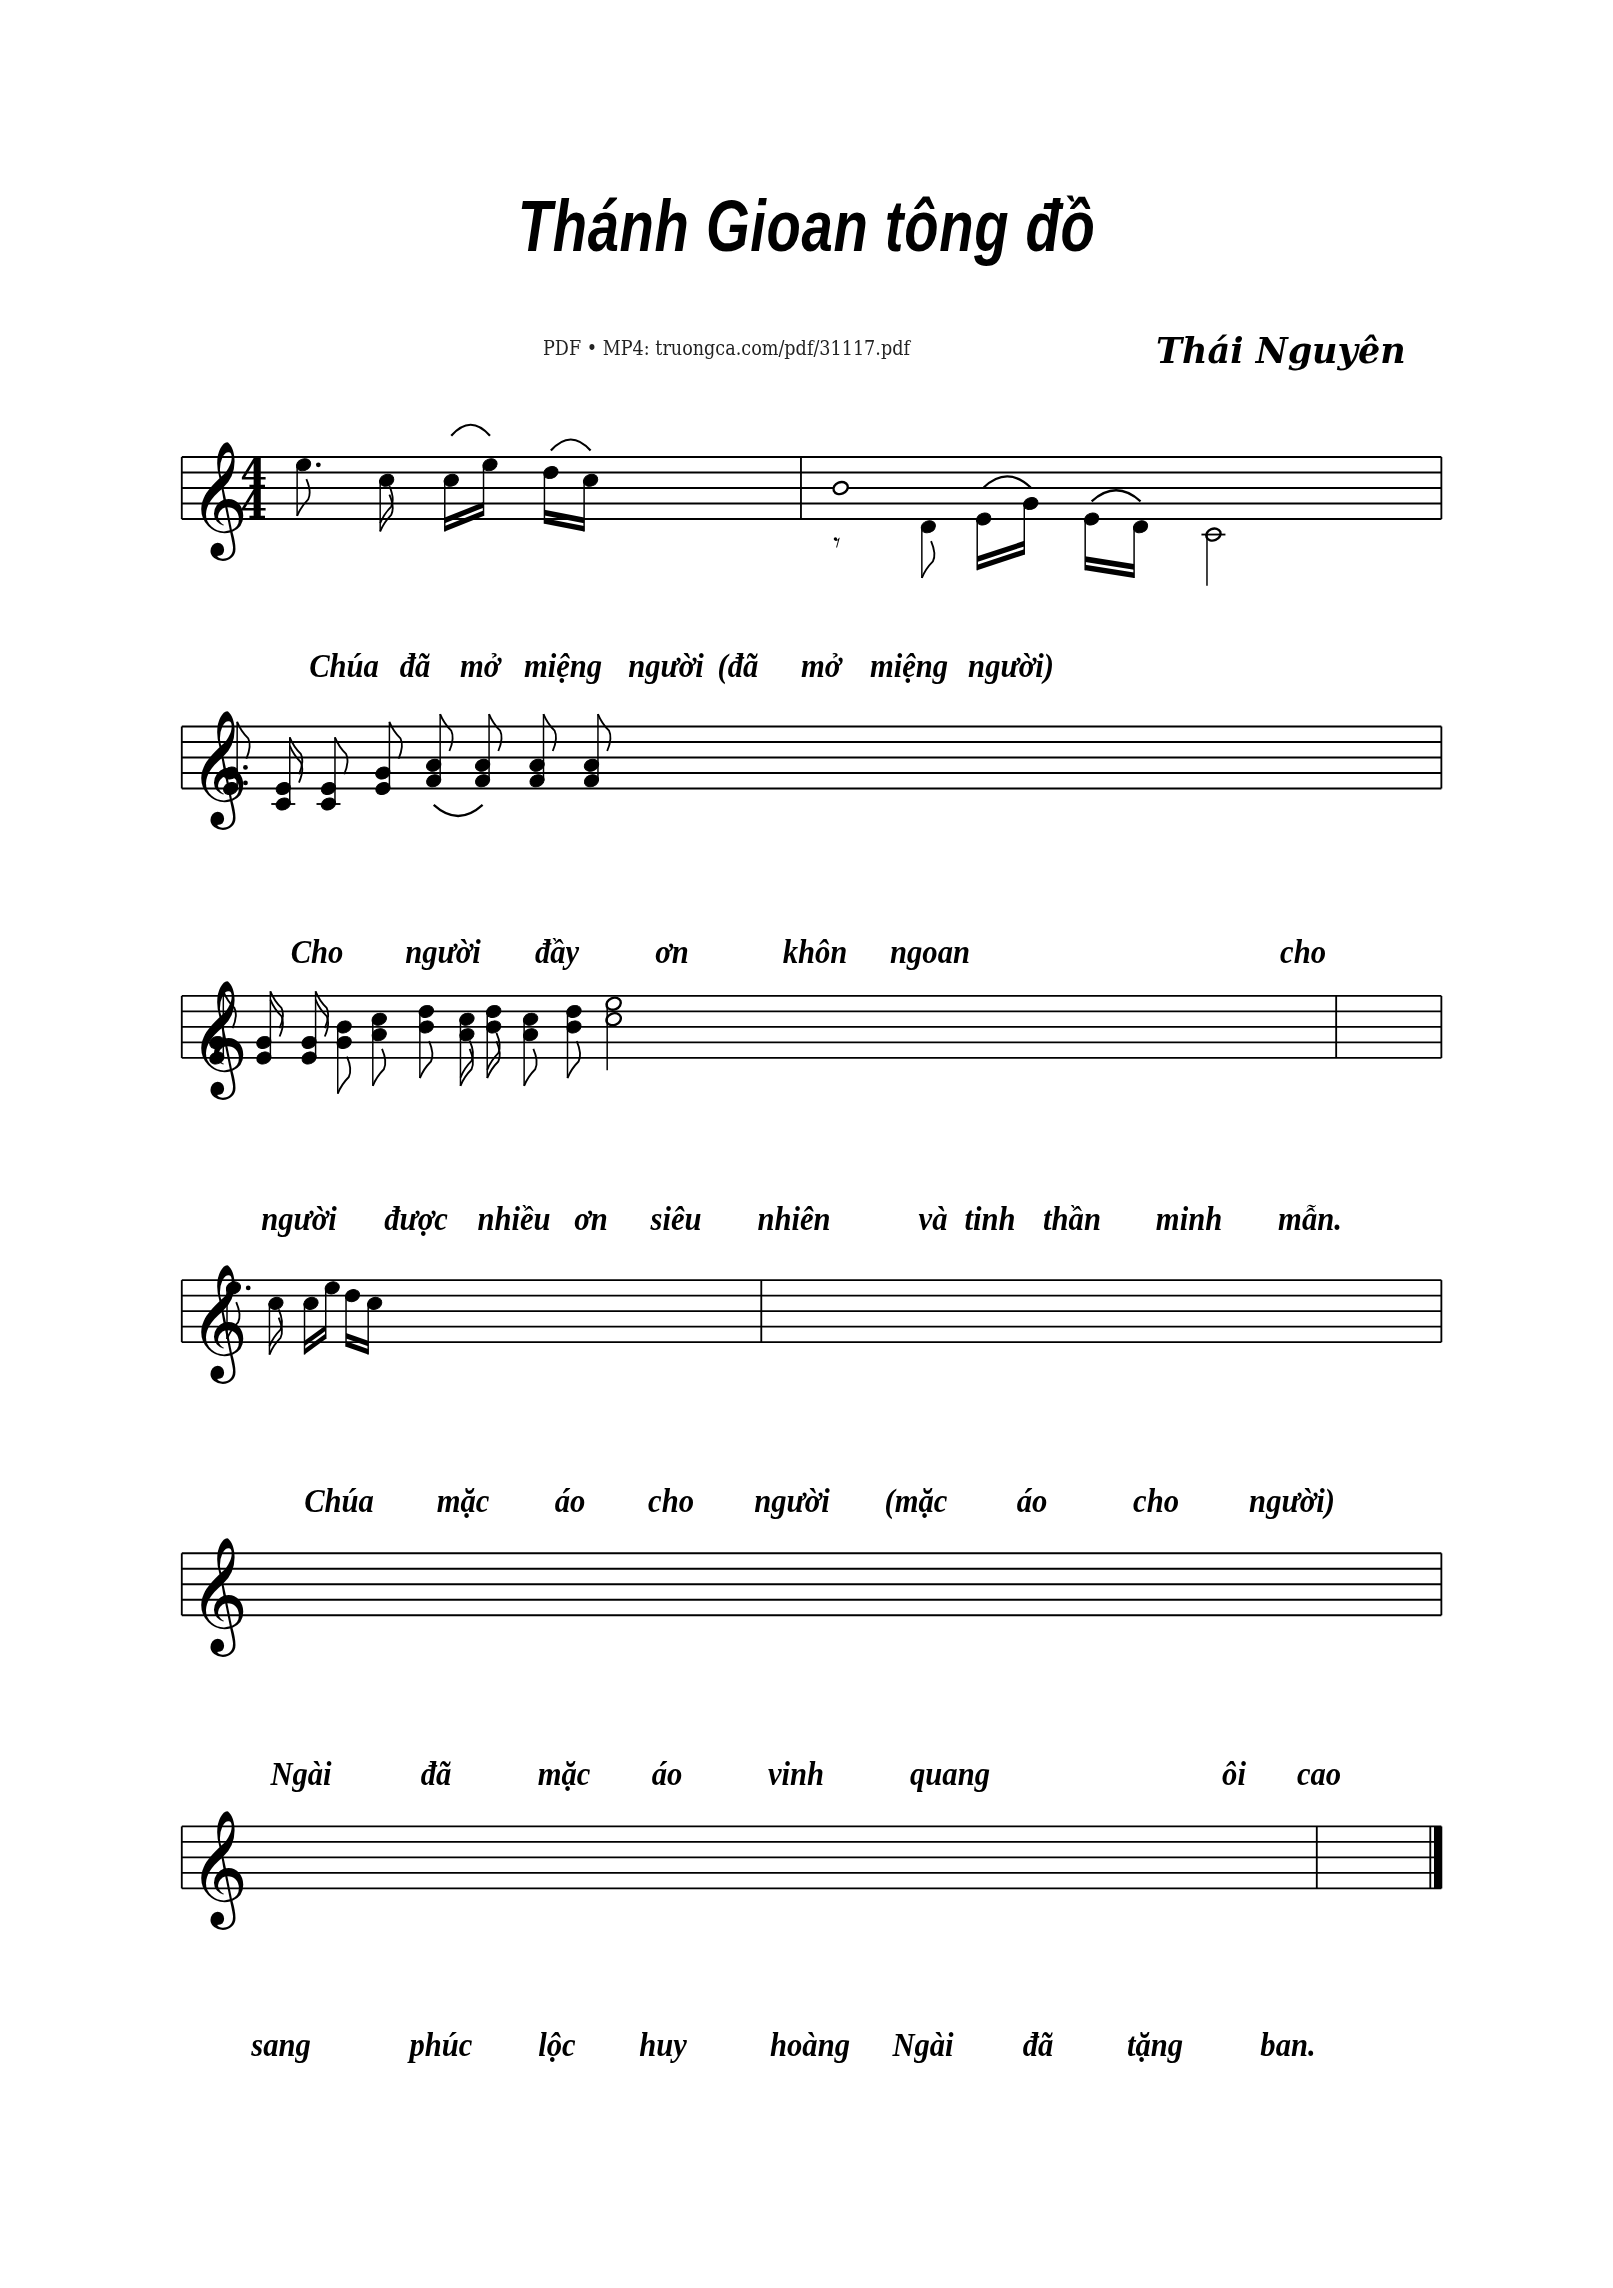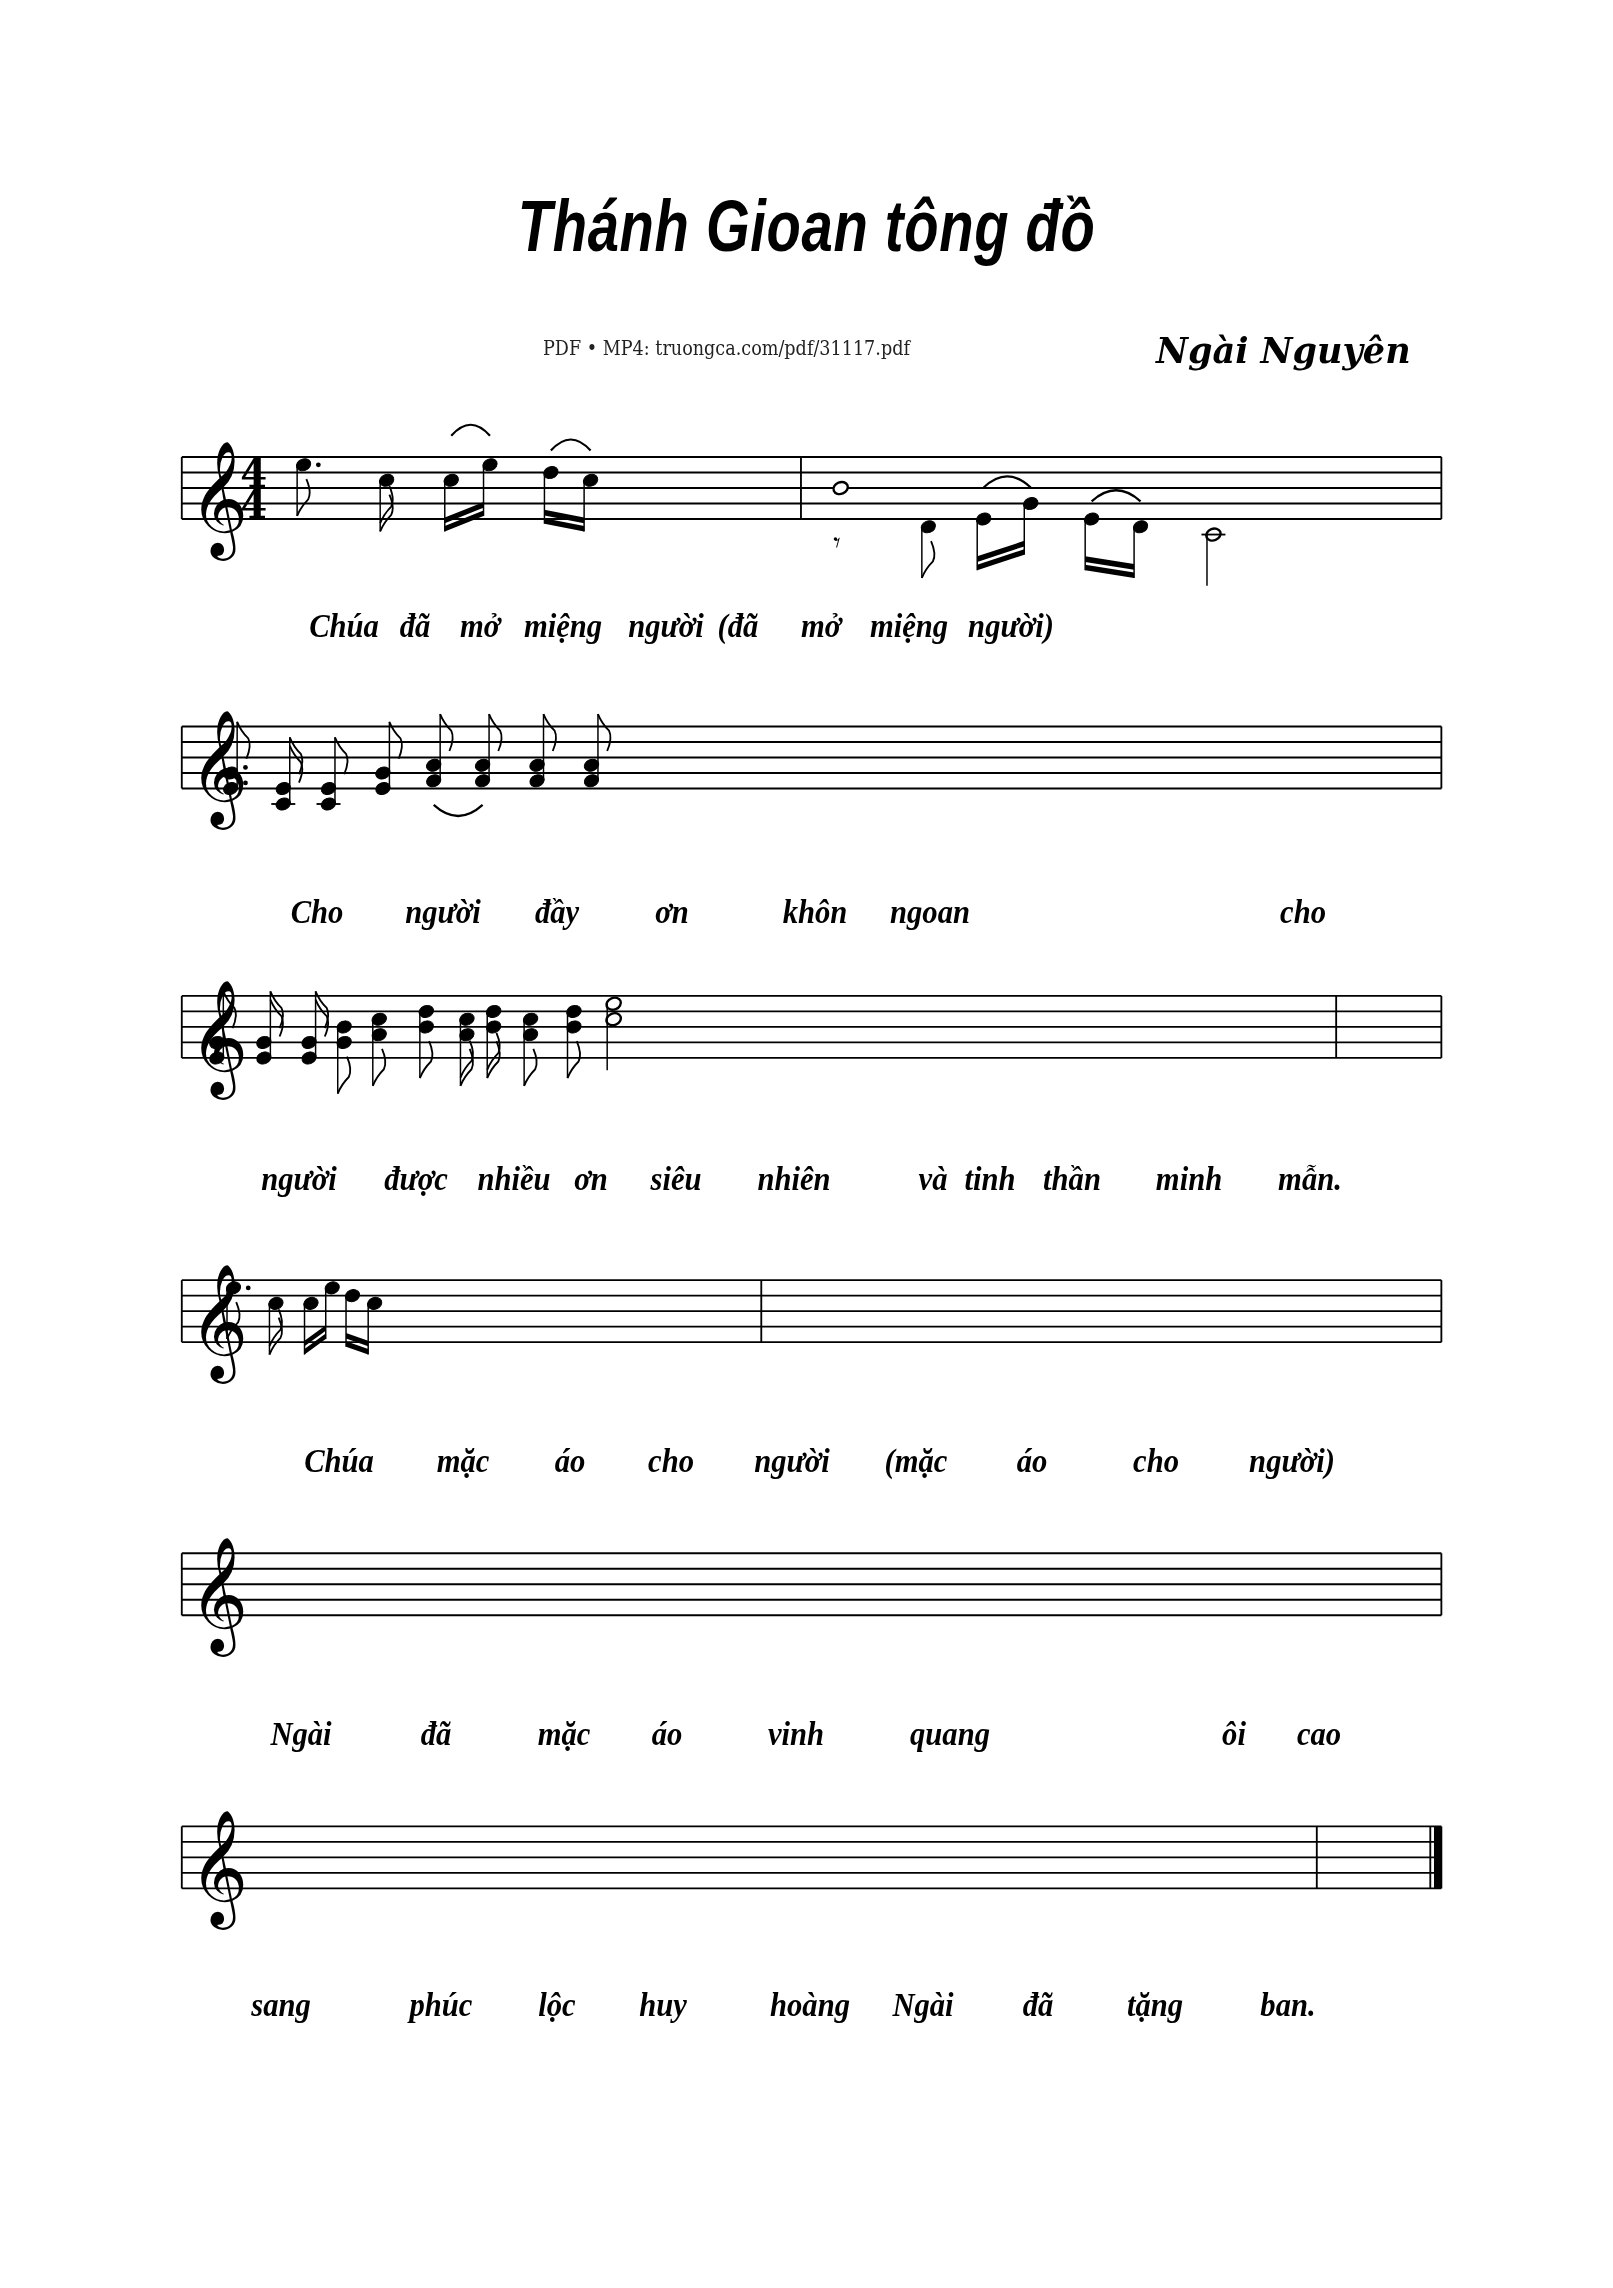--- a/index.html
+++ b/index.html
@@ -13,30 +13,30 @@
     position: absolute; left: 543px; top: 336px; font-family: "DejaVu Serif", serif;
     font-size: 20px; color: #222; transform: scaleX(0.88); transform-origin: 0 0;
   }
   .composer {
     position: absolute; left: 1156px; top: 330px; font-family: "DejaVu Serif", serif;
     font-style: italic; font-size: 35px; font-weight: bold;
   }
   .score { position: absolute; left: 0; top: 0; }
   .lyrics {
     position: absolute; left: 0; width: 1613px; height: 55px;
-    font-family: "Liberation Serif", serif; font-style: italic; font-weight: bold; font-size: 34px;
+    font-family: "Liberation Serif", serif; font-style: italic; font-weight: bold; font-size: 34px; margin-top: 40px;
   }
   .lyrics span { position: absolute; top: 0; white-space: nowrap; transform: translateX(-50%) scaleX(0.9); }
 </style>
 </head>
 <body>
 
 <div class="title">Thánh Gioan tông đồ</div>
 <div class="source">PDF • MP4: truongca.com/pdf/31117.pdf</div>
-<div class="composer">Ngài Nguyên</div>
+<div class="composer">Thái Nguyên</div>
 
 <svg class="score" id="score" width="1613" height="2289" xmlns="http://www.w3.org/2000/svg" viewBox="0 0 1748 2480">
     <g>
       <line x1="197" x2="1562" y1="495" y2="495" stroke="#000" stroke-width="2"></line>
       <line x1="197" x2="1562" y1="511.8" y2="511.8" stroke="#000" stroke-width="2"></line>
       <line x1="197" x2="1562" y1="528.6" y2="528.6" stroke="#000" stroke-width="2"></line>
       <line x1="197" x2="1562" y1="545.4" y2="545.4" stroke="#000" stroke-width="2"></line>
       <line x1="197" x2="1562" y1="562.2" y2="562.2" stroke="#000" stroke-width="2"></line>
       <line x1="197" x2="197" y1="495" y2="562.2" stroke="#000" stroke-width="2"></line>
       <line x1="1562" x2="1562" y1="495" y2="562.2" stroke="#000" stroke-width="2"></line>

